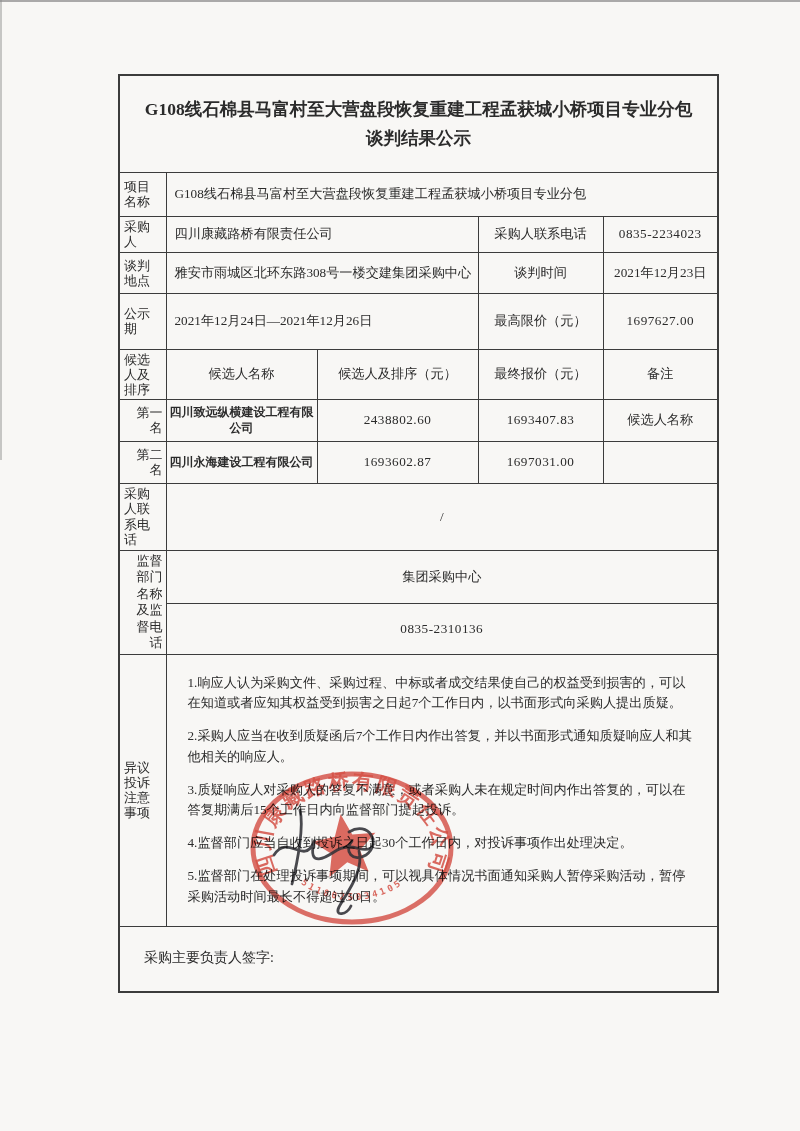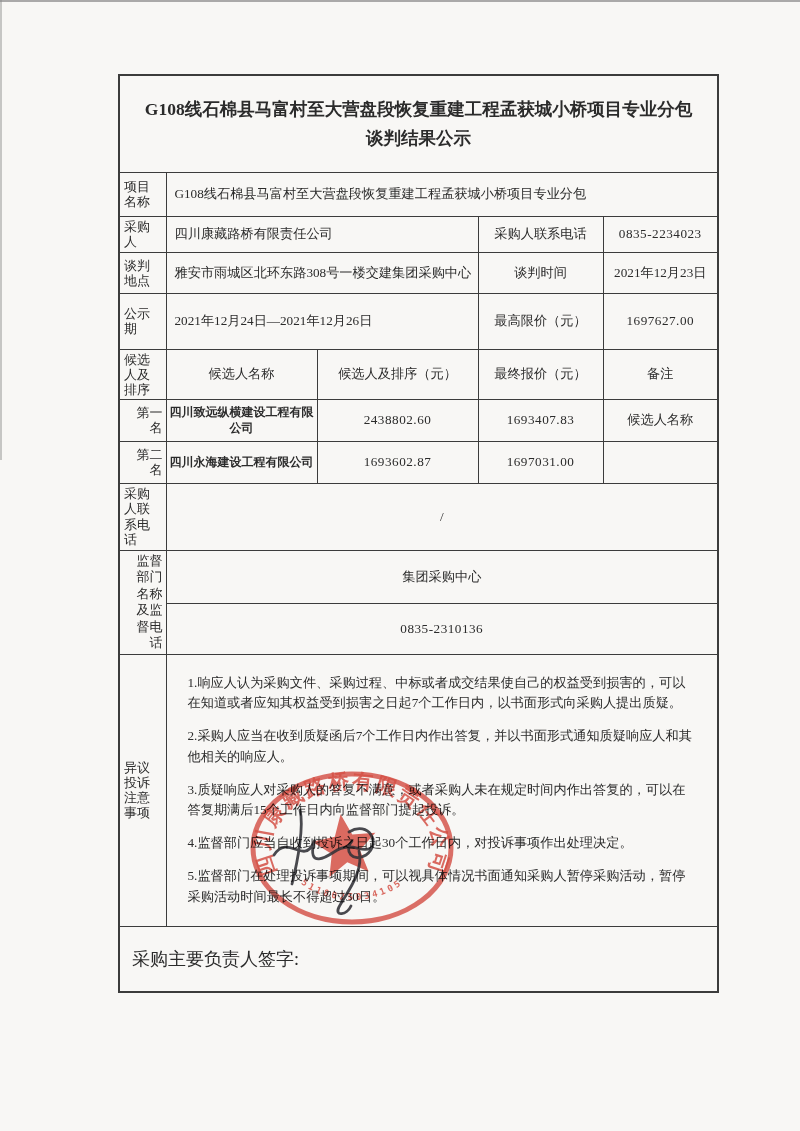--- a/index.html
+++ b/index.html
@@ -29,21 +29,21 @@
   .lbl.tall { line-height:15.5px; }
 
   .val { text-align:left; padding-left:8px; }
   .center { text-align:center; }
   .name-cell { font-size:12px; text-align:center; padding:2px 2px; line-height:16px;font-weight:bold; }
   .num { text-align:center; letter-spacing:.5px; }
 
   .objection-cell { padding:6px 8px 6px 9px; font-size:13.2px; line-height:20.8px; text-align:left; }
   .objection-cell .obj-item { margin:12px; }
 
-  .sig-cell { padding-left:12px; font-size:18px; }
+  .sig-cell { padding-left:24px; font-size:14px; }
 
   .stamp-wrap {
     position:absolute; left:240px; top:758px; width:230px; height:185px;
     mix-blend-mode:multiply; opacity:.93; pointer-events:none;
   }
 </style>
 </head>
 <body>
 
 <div class="scan-edge-top"></div>

